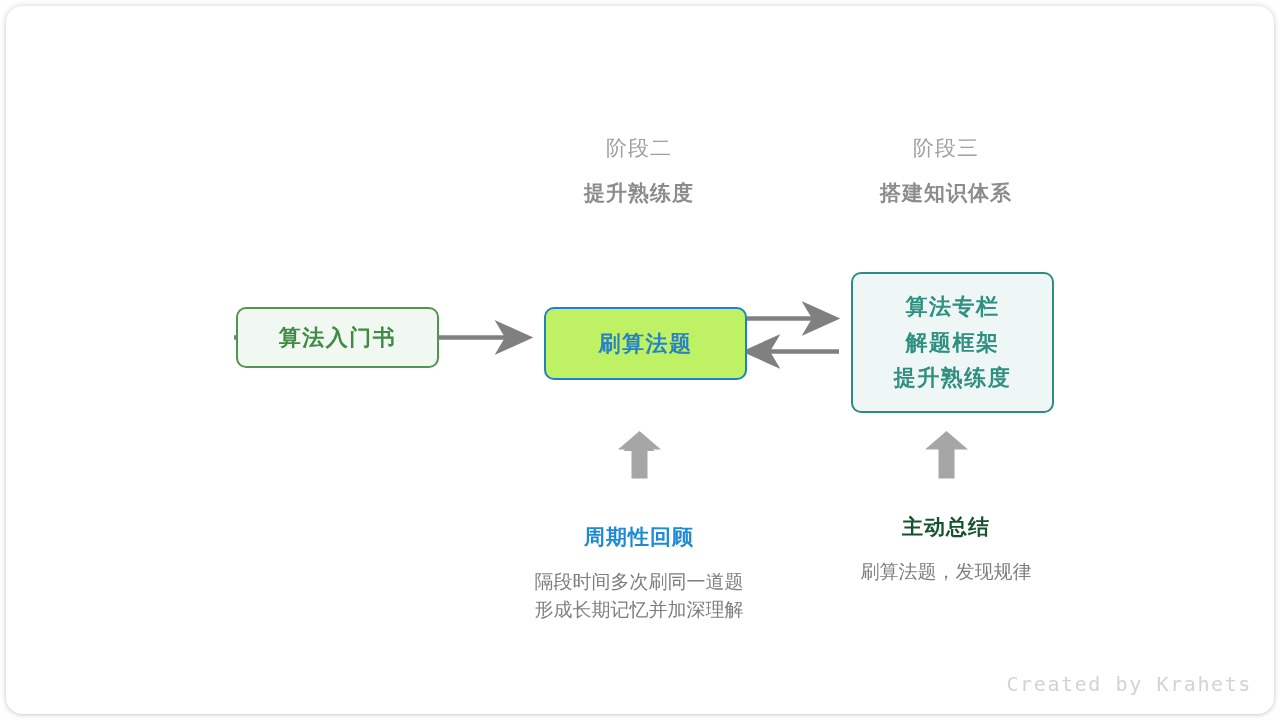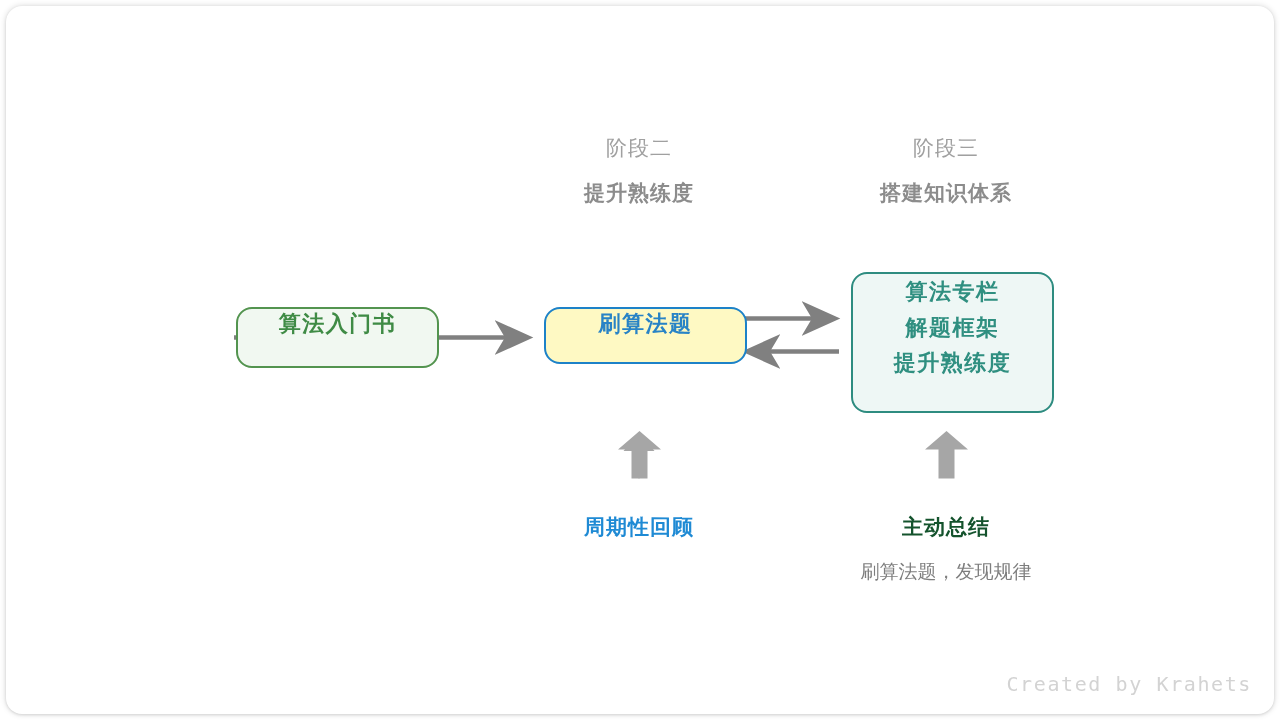--- a/index.html
+++ b/index.html
@@ -39,37 +39,38 @@
     font-size: 21px;
     font-weight: bold;
     color: #8c8c8c;
     letter-spacing: 1px;
     line-height: 1;
     margin-top: 24px;
   }
   .node {
     position: absolute;
     box-sizing: border-box;
-    border-radius: 16px;
+    border-radius: 10px;
     display: flex;
     flex-direction: column;
     align-items: center;
+    justify-content: center;
     font-weight: bold;
     letter-spacing: 1.5px;
   }
   #node-book {
     left: 230px; top: 301px; width: 203px; height: 61px;
     background: #f1f8f1;
     border: 2px solid #53944f;
     color: #3f8b45;
     font-size: 22px;
   }
   #node-practice {
-    left: 538px; top: 301px; width: 203px; height: 57px;
-    background: #fef9c3;
+    left: 538px; top: 301px; width: 203px; height: 73px;
+    background: #bef264;
     border: 2px solid #1d82c8;
     color: #2883c6;
     font-size: 22px;
   }
   #node-resources {
     left: 845px; top: 266px; width: 203px; height: 141px;
     background: #eef7f5;
     border: 2px solid #2e8c80;
     color: #2f8f80;
     font-size: 22px;
@@ -80,21 +81,21 @@
     position: absolute;
     width: 300px;
     text-align: center;
   }
   .annot-title {
     font-size: 21px;
     font-weight: bold;
     letter-spacing: 1px;
     line-height: 1;
   }
-  .annot-title.blue { color: #1f8ad4; }
+  .annot-title.blue { color: #1f8ad4; margin-top: 10px; }
   .annot-title.teal { color: #14532d; }
   .annot-body {
     margin-top: 21px;
     font-size: 19px;
     color: #7e7e7e;
     line-height: 1.45;
   }
   .annot-body span { display: block; }
   #credit {
     position: absolute;
@@ -169,20 +170,24 @@
   </div>
 
   <div class="node" id="node-resources">
     <span class="node-line">算法专栏</span>
     <span class="node-line">解题框架</span>
     <span class="node-line">提升熟练度</span>
   </div>
 
   <div class="annot" style="left:483px; top:510px;">
     <div class="annot-title blue">周期性回顾</div>
+    <div class="annot-body">
+      <span>隔段时间多次刷同一道题</span>
+      <span>形成长期记忆并加深理解</span>
+    </div>
   </div>
 
   <div class="annot" style="left:790px; top:510px;">
     <div class="annot-title teal">主动总结</div>
     <div class="annot-body">
       <span>刷算法题，发现规律</span>
     </div>
   </div>
 
   <div id="credit">Created by Krahets</div>

